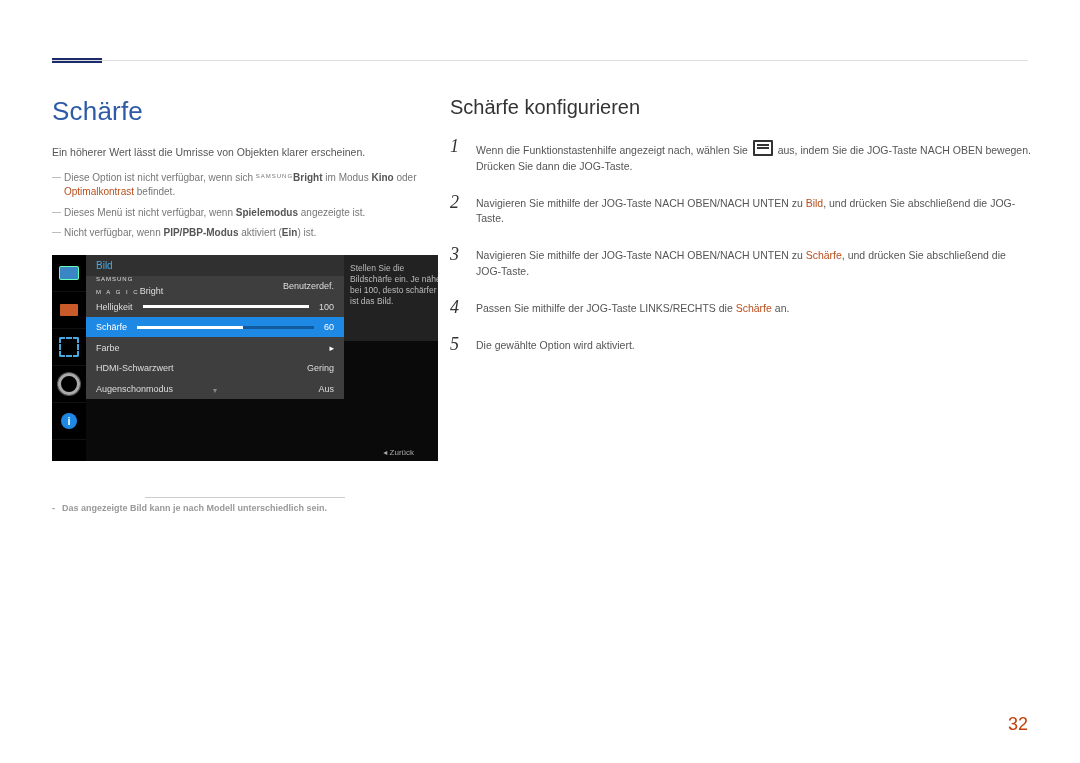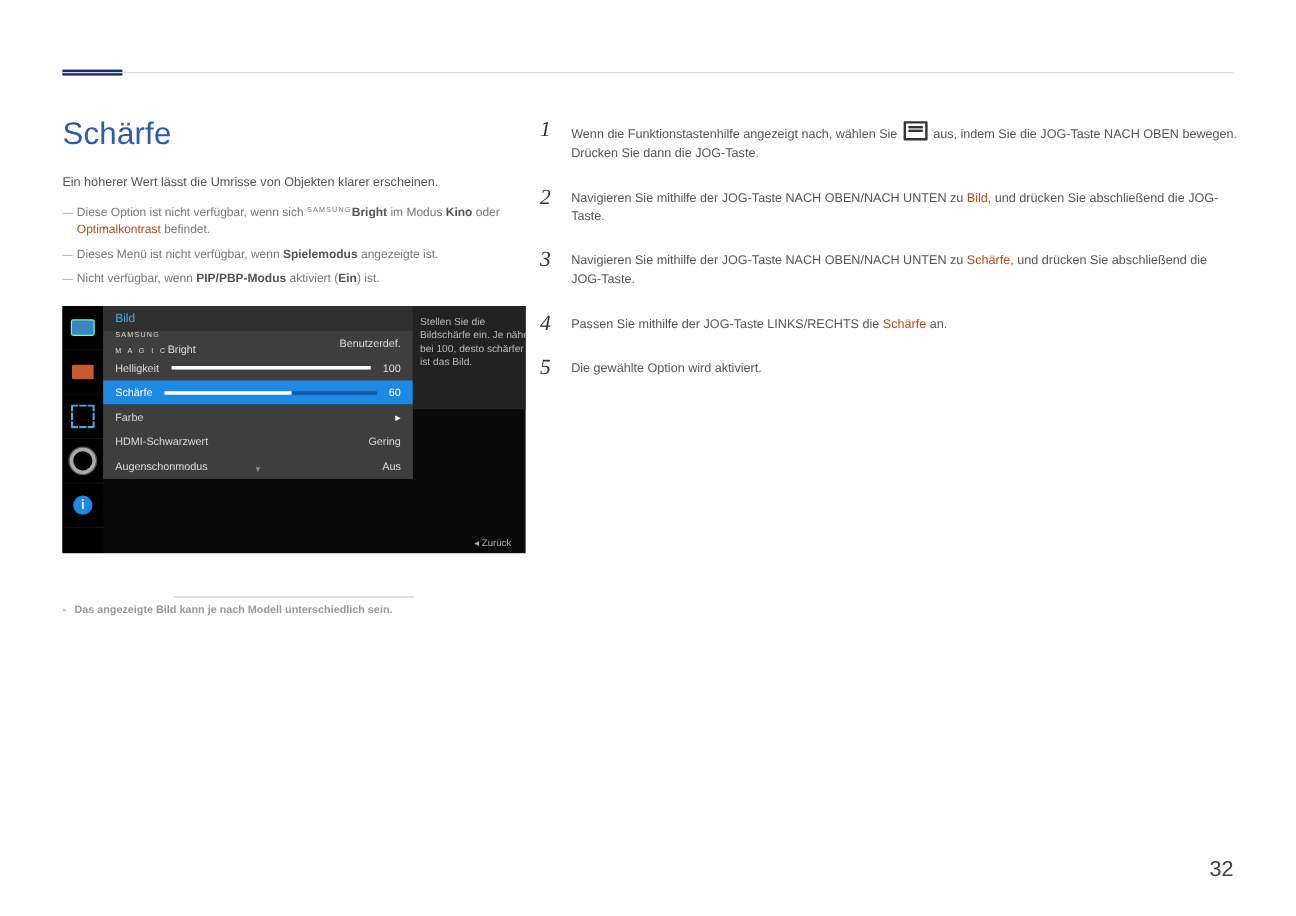--- a/index.html
+++ b/index.html
@@ -194,21 +194,21 @@
   .osd-pager {
     position: absolute;
     bottom: 4px;
     left: 50%;
     transform: translateX(-50%);
     color: #888;
     font-size: 8px;
   }
   .osd-back {
     position: absolute;
-    right: 12px; bottom: 4px;
+    right: 24px; bottom: 4px;
     color: #aaa;
     font-size: 8px;
   }
   .osd-back::before { content: "◂ "; }
   .magic-label { font-size: 9px; }
   .magic-sup { font-size: 6px; letter-spacing: 1px; vertical-align: 3px; }
   .magic-sub { font-size: 6px; letter-spacing: 2px; }
 
   .footnote-rule {
     margin-top: 36px;
@@ -226,21 +226,21 @@
   }
   .footnote::before {
     content: "-";
     position: absolute; left: 0;
   }
 
   .pagenum {
     position: absolute;
     right: 52px; bottom: 28px;
     font-size: 18px;
-    color: #404040;
+    color: #c2410c;
     font-weight: 300;
   }
 </style>
 </head>
 <body>
 
 <div class="header-bar"></div>
 <div class="header-line"></div>
 
 <div class="col-left">
@@ -325,20 +325,21 @@
     </div>
     <div class="osd-desc">Stellen Sie die Bildschärfe ein. Je näher bei 100, desto schärfer ist das Bild.</div>
     <div class="osd-back">Zurück</div>
   </div>
 
   <hr class="footnote-rule">
   <p class="footnote">Das angezeigte Bild kann je nach Modell unterschiedlich sein.</p>
 </div>
 
 <div class="col-right">
+  <h2 class="sub-title">Schärfe konfigurieren</h2>
 
   <div class="steps">
 
     <div class="step">
       <div class="step-num">1</div>
       <div class="step-text">
         <span>Wenn die Funktionstastenhilfe angezeigt nach, wählen Sie </span>
         <span class="glyph-menu"></span>
         <span> aus, indem Sie die JOG-Taste NACH OBEN bewegen.</span><br>
         <span>Drücken Sie dann die JOG-Taste.</span>

